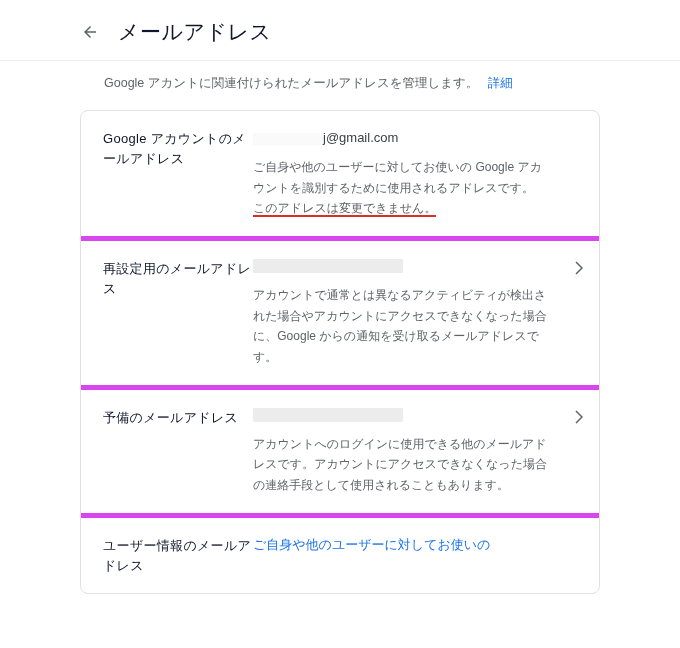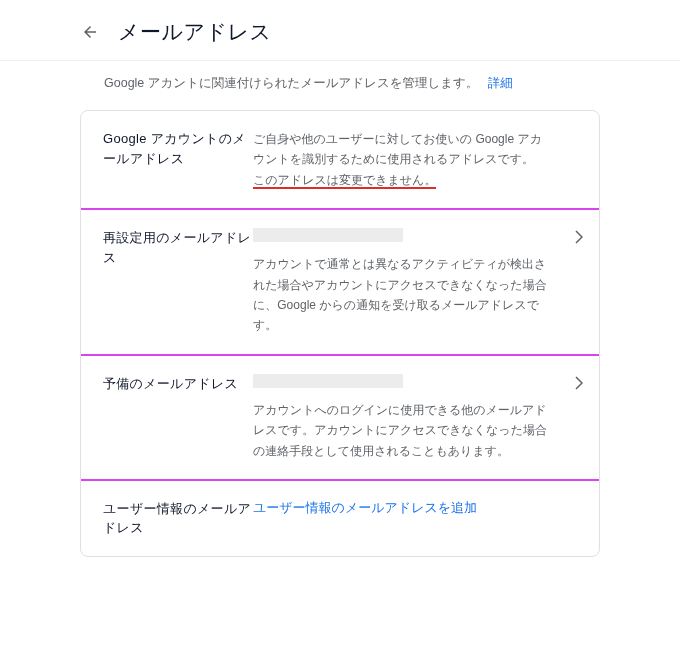--- a/index.html
+++ b/index.html
@@ -41,21 +41,21 @@
     }
     .card {
       margin: 0 80px 8px 80px;
       border: 1px solid #e0e0e0;
       border-radius: 8px;
       overflow: hidden;
     }
     .section {
       display: flex;
       padding: 18px 22px 18px 22px;
-      border-top: 2px solid #d946ef;
+      border-top: 5px solid #d946ef;
       position: relative;
     }
     .section:first-child { border-top: none; }
     .section.clickable { cursor: pointer; }
     .sec-label {
       width: 150px;
       flex: 0 0 150px;
       font-size: 13px;
       color: #0f172a;
       line-height: 1.5;
@@ -125,20 +125,23 @@
 <div class="subtitle-row">
   <span>Google アカントに関連付けられたメールアドレスを管理します。</span>
   <a href="#">詳細</a>
 </div>
 
 <div class="card">
 
   <div class="section">
     <div class="sec-label">Google アカウントのメールアドレス</div>
     <div class="sec-body">
+      <div class="sec-value">
+        <span class="mask"></span><span>j@gmail.com</span>
+      </div>
       <div class="sec-desc">
         <span>ご自身や他のユーザーに対してお使いの Google アカウントを識別するために使用されるアドレスです。</span>
         <span class="redline-wrap"><span class="underline-red">このアドレスは変更できません。</span></span>
       </div>
     </div>
   </div>
 
   <div class="section clickable">
     <div class="sec-label">再設定用のメールアドレス</div>
     <div class="sec-body">
@@ -162,18 +165,18 @@
     <span class="chevron">
       <svg viewBox="0 0 8 14">
           <path d="M1 1l6 6-6 6" stroke="#5f6368" stroke-width="1.5" fill="none"></path>
         </svg>
     </span>
   </div>
 
   <div class="section">
     <div class="sec-label">ユーザー情報のメールアドレス</div>
     <div class="sec-body">
-      <div class="sec-value link">ユーザー情報のメールアドレスを追加</div>
+      <div class="sec-value link">ご自身や他のユーザーに対してお使いの</div>
 
     </div>
   </div>
 
 </div>
 
 </body></html>

